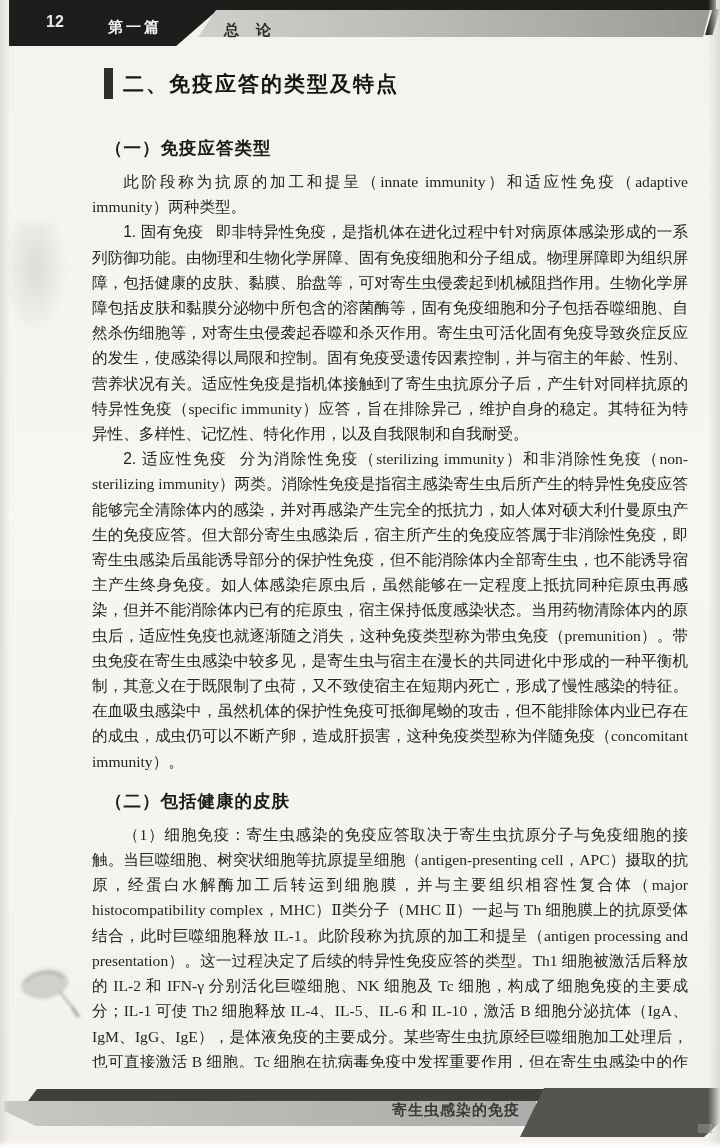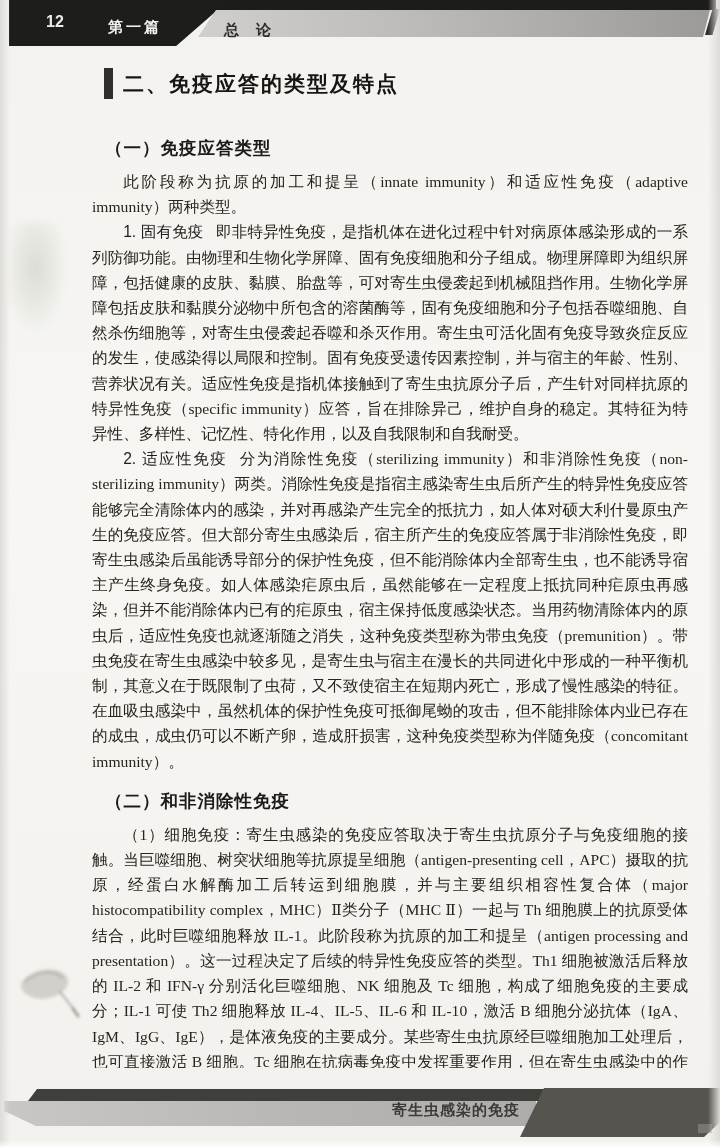--- a/index.html
+++ b/index.html
@@ -102,21 +102,21 @@
     </div>
 
     <h2 class="sec-h first">（一）免疫应答类型</h2>
 
     <p><span>此阶段称为抗原的加工和提呈（innate immunity）和适应性免疫（adaptive immunity）两种类型。</span></p>
 
     <p><span class="lead">1. 固有免疫</span><span>即非特异性免疫，是指机体在进化过程中针对病原体感染形成的一系列防御功能。由物理和生物化学屏障、固有免疫细胞和分子组成。物理屏障即为组织屏障，包括健康的皮肤、黏膜、胎盘等，可对寄生虫侵袭起到机械阻挡作用。生物化学屏障包括皮肤和黏膜分泌物中所包含的溶菌酶等，固有免疫细胞和分子包括吞噬细胞、自然杀伤细胞等，对寄生虫侵袭起吞噬和杀灭作用。寄生虫可活化固有免疫导致炎症反应的发生，使感染得以局限和控制。固有免疫受遗传因素控制，并与宿主的年龄、性别、营养状况有关。适应性免疫是指机体接触到了寄生虫抗原分子后，产生针对同样抗原的特异性免疫（specific immunity）应答，旨在排除异己，维护自身的稳定。其特征为特异性、多样性、记忆性、特化作用，以及自我限制和自我耐受。</span></p>
 
     <p><span class="lead">2. 适应性免疫</span><span>分为消除性免疫（sterilizing immunity）和非消除性免疫（non-sterilizing immunity）两类。消除性免疫是指宿主感染寄生虫后所产生的特异性免疫应答能够完全清除体内的感染，并对再感染产生完全的抵抗力，如人体对硕大利什曼原虫产生的免疫应答。但大部分寄生虫感染后，宿主所产生的免疫应答属于非消除性免疫，即寄生虫感染后虽能诱导部分的保护性免疫，但不能消除体内全部寄生虫，也不能诱导宿主产生终身免疫。如人体感染疟原虫后，虽然能够在一定程度上抵抗同种疟原虫再感染，但并不能消除体内已有的疟原虫，宿主保持低度感染状态。当用药物清除体内的原虫后，适应性免疫也就逐渐随之消失，这种免疫类型称为带虫免疫（premunition）。带虫免疫在寄生虫感染中较多见，是寄生虫与宿主在漫长的共同进化中形成的一种平衡机制，其意义在于既限制了虫荷，又不致使宿主在短期内死亡，形成了慢性感染的特征。在血吸虫感染中，虽然机体的保护性免疫可抵御尾蚴的攻击，但不能排除体内业已存在的成虫，成虫仍可以不断产卵，造成肝损害，这种免疫类型称为伴随免疫（concomitant immunity）。</span></p>
 
-    <h2 class="sec-h second">（二）和非消除性免疫</h2>
+    <h2 class="sec-h second">（二）包括健康的皮肤</h2>
 
 
     <p><span>（1）细胞免疫：寄生虫感染的免疫应答取决于寄生虫抗原分子与免疫细胞的接触。当巨噬细胞、树突状细胞等抗原提呈细胞（antigen-presenting cell，APC）摄取的抗原，经蛋白水解酶加工后转运到细胞膜，并与主要组织相容性复合体（major histocompatibility complex，MHC）Ⅱ类分子（MHC Ⅱ）一起与 Th 细胞膜上的抗原受体结合，此时巨噬细胞释放 IL-1。此阶段称为抗原的加工和提呈（antigen processing and presentation）。这一过程决定了后续的特异性免疫应答的类型。Th1 细胞被激活后释放的 IL-2 和 IFN-γ 分别活化巨噬细胞、NK 细胞及 Tc 细胞，构成了细胞免疫的主要成分；IL-1 可使 Th2 细胞释放 IL-4、IL-5、IL-6 和 IL-10，激活 B 细胞分泌抗体（IgA、IgM、IgG、IgE），是体液免疫的主要成分。某些寄生虫抗原经巨噬细胞加工处理后，也可直接激活 B 细胞。Tc 细胞在抗病毒免疫中发挥重要作用，但在寄生虫感染中的作用尚不确切。NK 细胞发挥作用无需 MHC Ⅰ类分子，可非特异性地直接杀伤靶细胞，是寄生虫感染的重要效应细胞。寄生虫感染最重要的免疫成分是巨噬细胞。激活的巨噬细</span></p>
 
   </div>
 
   <div class="ft-strip"></div>
   <div class="ft-gray"><span>寄生虫感染的免疫</span></div>
   <div class="ft-dark"></div>
   <div class="ft-mark"></div>

